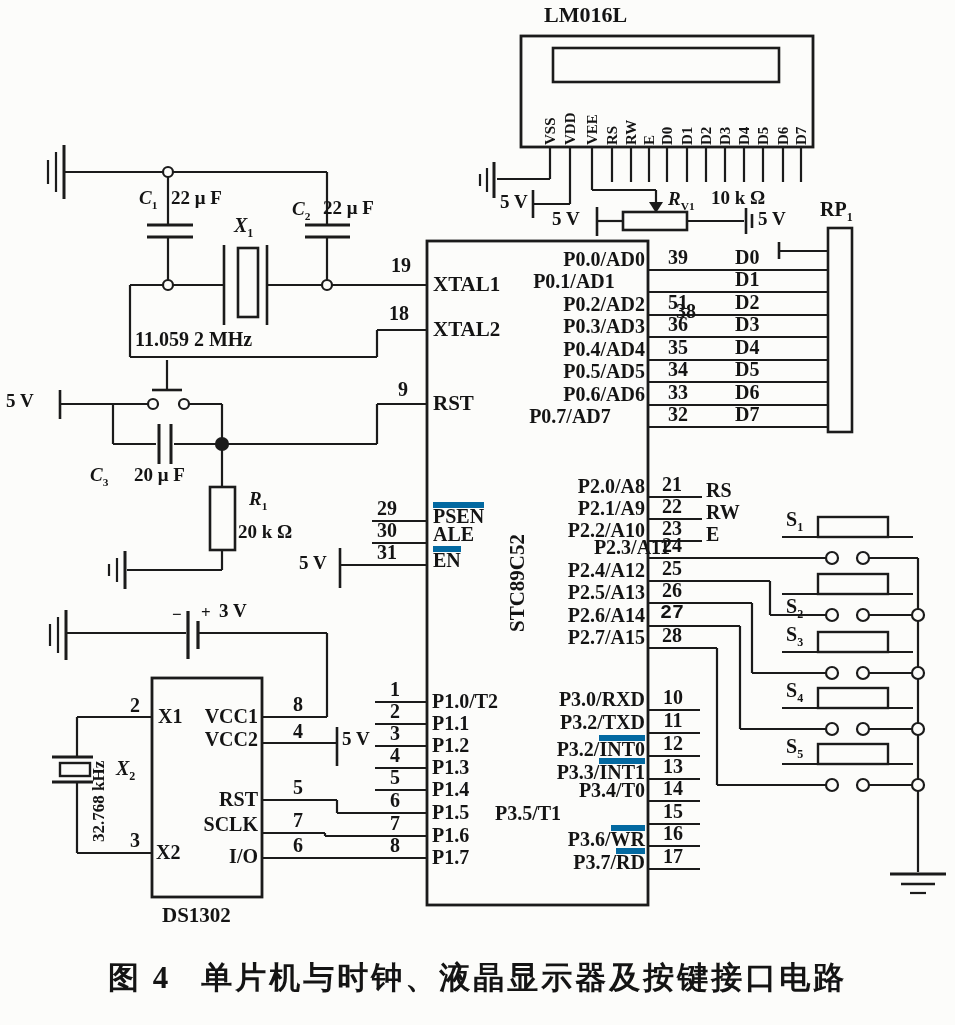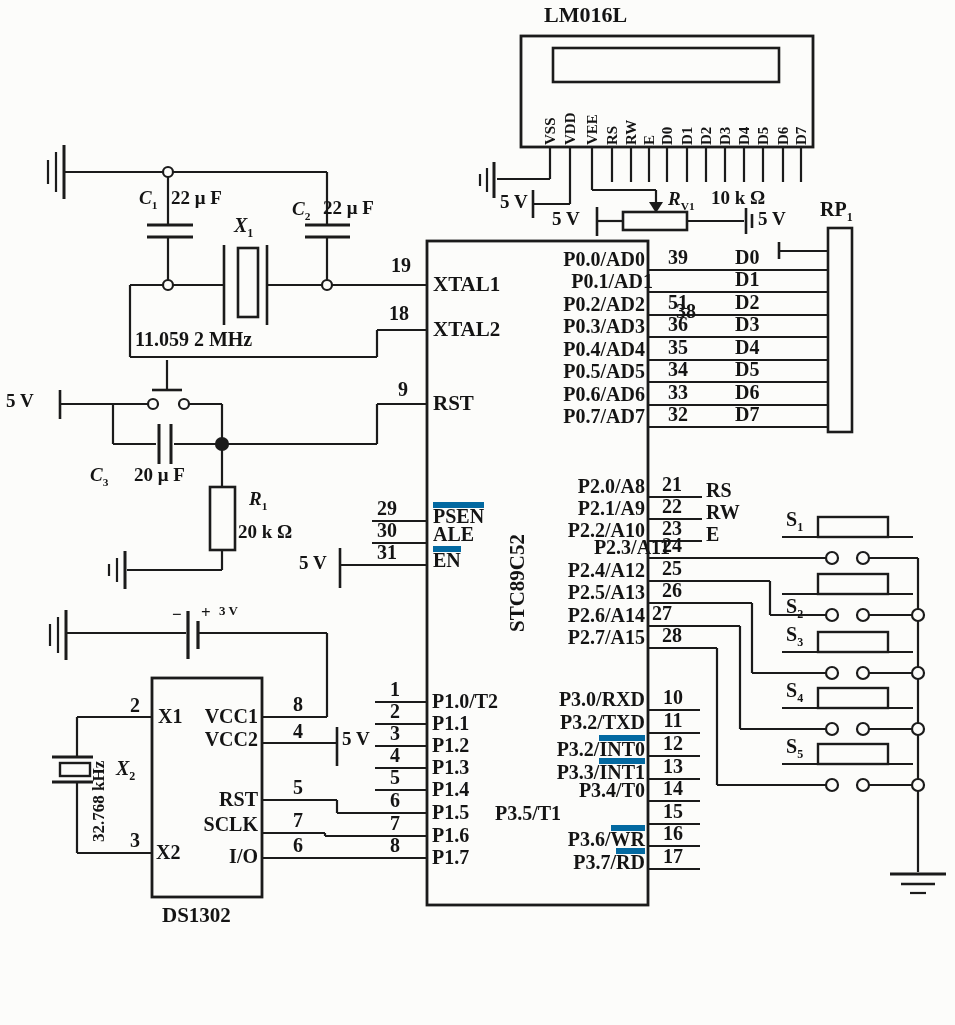--- a/index.html
+++ b/index.html
@@ -164,70 +164,71 @@
   <div class="lbl" style="left:134px;top:465px;font-size:19px">20 μ F</div>
 
   <div class="lbl" style="left:234px;top:215px;font-size:20px"><span class="it">X</span><sub>1</sub></div>
   <div class="lbl" style="left:135px;top:329px;font-size:20px">11.059 2 MHz</div>
 
   <div class="lbl" style="left:249px;top:489px;font-size:19px"><span class="it">R</span><sub>1</sub></div>
   <div class="lbl" style="left:238px;top:522px;font-size:19px">20 k Ω</div>
 
   <div class="lbl" style="left:172px;top:605px;font-size:17px">−</div>
   <div class="lbl" style="left:201px;top:603px;font-size:17px">+</div>
-  <div class="lbl" style="left:219px;top:601px;font-size:13px">3 V</div>
+  <div class="lbl" style="left:219px;top:601px;font-size:19px">3 V</div>
 
   <div class="lbl" style="left:116px;top:758px;font-size:20px"><span class="it">X</span><sub>2</sub></div>
   <div class="lbl vtext" style="left:88px;top:710px;width:22px;height:132px;font-size:17px;line-height:22px">32.768 kHz</div>
 
   <div class="lbl vtext" style="left:504px;top:494px;width:26px;height:138px;font-size:21px;line-height:26px">STC89C52</div>
   <div class="lbl" style="left:162px;top:905px;font-size:21px">DS1302</div>
 
+  <div class="lbl cap" style="left:0;top:958px"><span>图 4</span><span style="display:inline-block;width:30px"></span><span>单片机与时钟、液晶显示器及按键接口电路</span></div>
 
 <div class="lbl" style="left: 495px; top: 249px; width: 150px; text-align: right;">P0.0/AD0</div>
     <div class="lbl" style="left: 660px; top: 247px; width: 36px; text-align: center;">39</div>
     <div class="lbl" style="left: 735px; top: 247px;">D0</div>
-    <div class="lbl" style="left: 495px; top: 271px; width: 158px; text-align: right;">P0.1/AD1</div>
+    <div class="lbl" style="left: 495px; top: 271px; width: 158px; text-align: center;">P0.1/AD1</div>
     <div class="lbl" style="left: 660px; top: 269px; width: 36px; text-align: right; margin-top: 32px;">38</div>
     <div class="lbl" style="left: 735px; top: 269px;">D1</div>
     <div class="lbl" style="left: 495px; top: 294px; width: 150px; text-align: right;">P0.2/AD2</div>
     <div class="lbl" style="left: 660px; top: 292px; width: 36px; text-align: center;">51</div>
     <div class="lbl" style="left: 735px; top: 292px;">D2</div>
     <div class="lbl" style="left: 495px; top: 316px; width: 150px; text-align: right;">P0.3/AD3</div>
     <div class="lbl" style="left: 660px; top: 314px; width: 36px; text-align: center;">36</div>
     <div class="lbl" style="left: 735px; top: 314px;">D3</div>
     <div class="lbl" style="left: 495px; top: 339px; width: 150px; text-align: right;">P0.4/AD4</div>
     <div class="lbl" style="left: 660px; top: 337px; width: 36px; text-align: center;">35</div>
     <div class="lbl" style="left: 735px; top: 337px;">D4</div>
     <div class="lbl" style="left: 495px; top: 361px; width: 150px; text-align: right;">P0.5/AD5</div>
     <div class="lbl" style="left: 660px; top: 359px; width: 36px; text-align: center;">34</div>
     <div class="lbl" style="left: 735px; top: 359px;">D5</div>
     <div class="lbl" style="left: 495px; top: 384px; width: 150px; text-align: right;">P0.6/AD6</div>
     <div class="lbl" style="left: 660px; top: 382px; width: 36px; text-align: center;">33</div>
     <div class="lbl" style="left: 735px; top: 382px;">D6</div>
-    <div class="lbl" style="left: 495px; top: 406px; width: 150px; text-align: right;">P0.7/AD7</div>
+    <div class="lbl" style="left: 495px; top: 406px; width: 150px; text-align: center;">P0.7/AD7</div>
     <div class="lbl" style="left: 660px; top: 404px; width: 36px; text-align: center;">32</div>
     <div class="lbl" style="left: 735px; top: 404px;">D7</div>
     <div class="lbl" style="left: 495px; top: 476px; width: 150px; text-align: right;">P2.0/A8</div>
     <div class="lbl" style="left: 652px; top: 474px; width: 40px; text-align: center;">21</div>
     <div class="lbl" style="left: 706px; top: 480px;">RS</div>
     <div class="lbl" style="left: 495px; top: 498px; width: 150px; text-align: right;">P2.1/A9</div>
     <div class="lbl" style="left: 652px; top: 496px; width: 40px; text-align: center;">22</div>
     <div class="lbl" style="left: 706px; top: 502px;">RW</div>
     <div class="lbl" style="left: 495px; top: 520px; width: 150px; text-align: right;">P2.2/A10</div>
     <div class="lbl" style="left: 652px; top: 518px; width: 40px; text-align: center;">23</div>
     <div class="lbl" style="left: 706px; top: 524px;">E</div>
     <div class="lbl" style="left: 520px; top: 537px; width: 150px; text-align: right;">P2.3/A11</div>
     <div class="lbl" style="left: 652px; top: 535px; width: 40px; text-align: center;">24</div>
     <div class="lbl" style="left: 495px; top: 560px; width: 150px; text-align: right;">P2.4/A12</div>
     <div class="lbl" style="left: 652px; top: 558px; width: 40px; text-align: center;">25</div>
     <div class="lbl" style="left: 495px; top: 582px; width: 150px; text-align: right;">P2.5/A13</div>
     <div class="lbl" style="left: 652px; top: 580px; width: 40px; text-align: center;">26</div>
     <div class="lbl" style="left: 495px; top: 605px; width: 150px; text-align: right;">P2.6/A14</div>
-    <div class="lbl" style="left: 652px; top: 603px; width: 40px; text-align: left;">27</div>
+    <div class="lbl" style="left: 652px; top: 603px; width: 40px; text-align: center; font-family: Liberation Mono, monospace;">27</div>
     <div class="lbl" style="left: 495px; top: 627px; width: 150px; text-align: right; font-family: Liberation Serif, serif;">P2.7/A15</div>
     <div class="lbl" style="left: 652px; top: 625px; width: 40px; text-align: center;">28</div>
     <div class="lbl" style="left: 495px; top: 689px; width: 150px; text-align: right;"><span>P3.0/RXD</span></div>
     <div class="lbl" style="left: 653px; top: 687px; width: 40px; text-align: center;">10</div>
     <div class="lbl" style="left: 495px; top: 712px; width: 150px; text-align: right;"><span>P3.2/TXD</span></div>
     <div class="lbl" style="left: 653px; top: 710px; width: 40px; text-align: center;">11</div>
     <div class="lbl" style="left: 495px; top: 735px; width: 150px; text-align: right;"><span>P3.2/</span><span class="ov">INT0</span></div>
     <div class="lbl" style="left: 653px; top: 733px; width: 40px; text-align: center;">12</div>
     <div class="lbl" style="left: 495px; top: 758px; width: 150px; text-align: right;"><span>P3.3/</span><span class="ov">INT1</span></div>
     <div class="lbl" style="left: 653px; top: 756px; width: 40px; text-align: center;">13</div>

